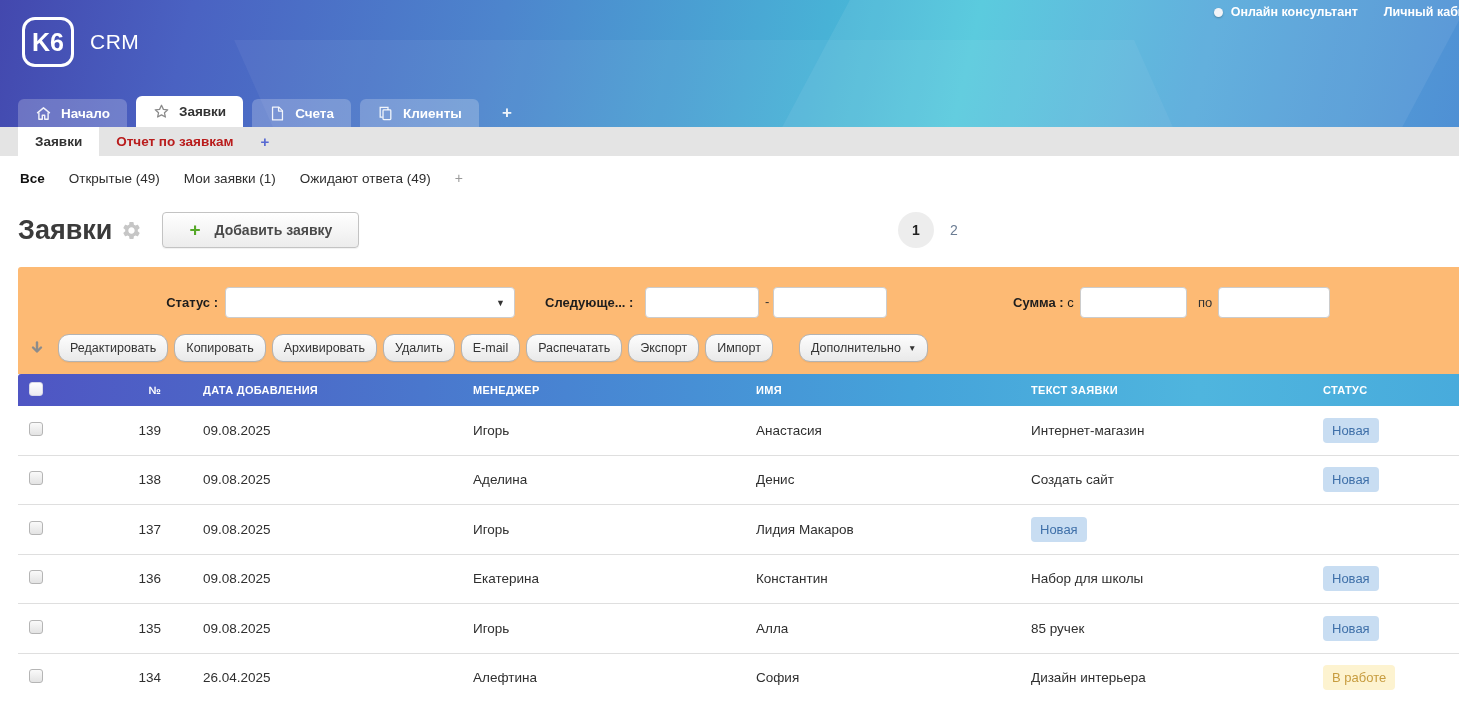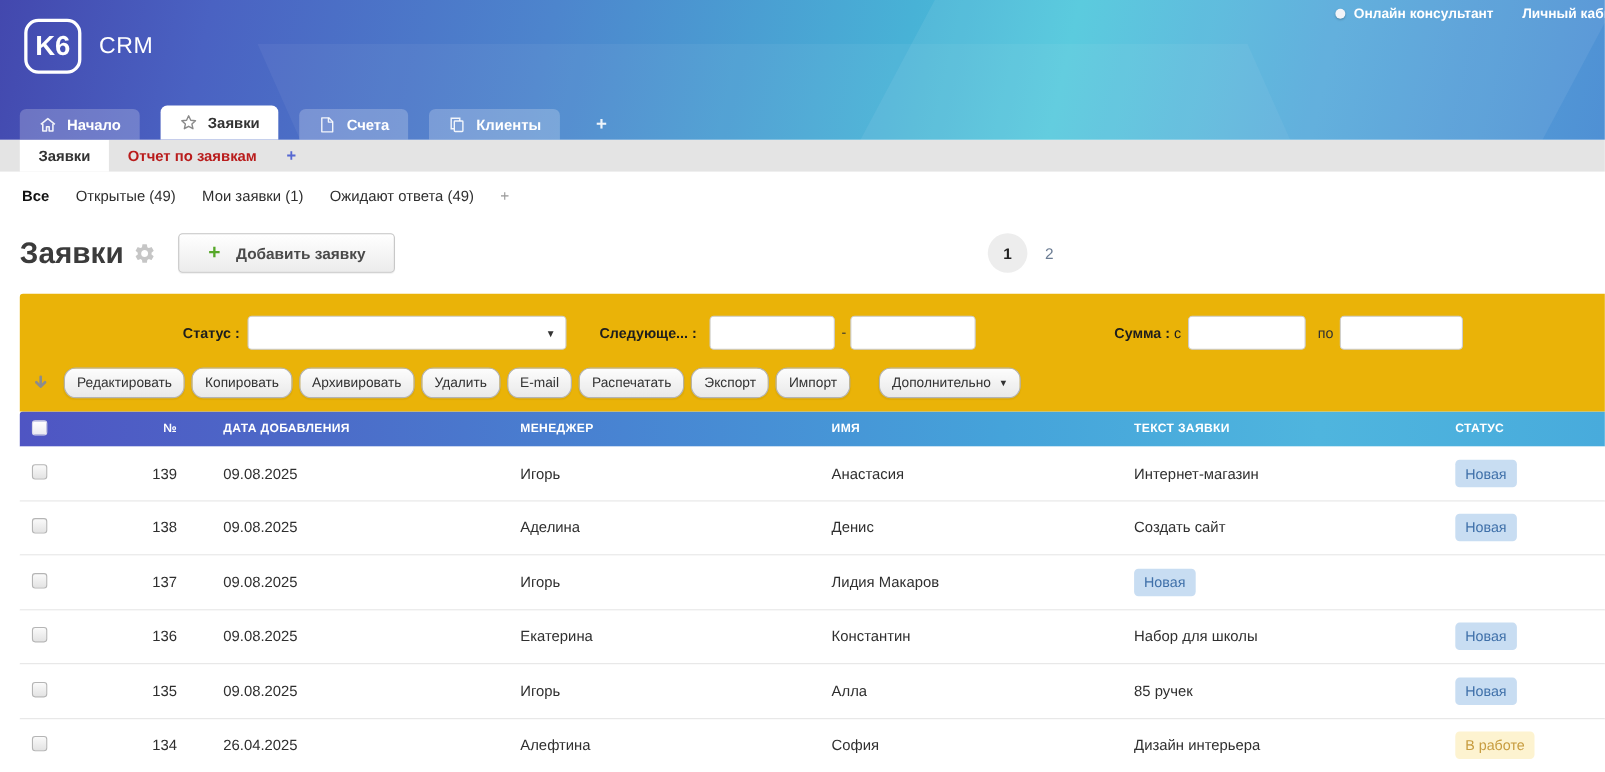--- a/index.html
+++ b/index.html
@@ -19,21 +19,21 @@
     border:3px solid #fff; border-radius:13px; color:#fff; font-size:25px; font-weight:bold; }
   .brand { color:#fff; font-size:21px; letter-spacing:0.5px; }
   .top-links { position:absolute; top:5px; right:-27px; display:flex; align-items:center; gap:26px; z-index:3; }
   .tlink { color:#fff; font-size:12.5px; font-weight:bold; display:flex; align-items:center; gap:8px; cursor:pointer; white-space:nowrap; }
   .dot { width:9px; height:9px; border-radius:50%; background:#f2f4f8; box-shadow:0 1px 2px rgba(0,0,0,.25); }
 
   
   .mtabs { position:absolute; left:18px; bottom:0; display:flex; align-items:flex-end; z-index:4; }
   .mtab { display:inline-flex; align-items:center; gap:9px; height:28px; padding:0 17px;
     border-radius:6px 6px 0 0; background:rgba(255,255,255,0.22); color:#fff;
-    font-weight:bold; font-size:13.5px; margin-right:19px; cursor:pointer; }
+    font-weight:bold; font-size:13.5px; margin-right:9px; cursor:pointer; }
   .mtab .tico { width:17px; height:17px; display:inline-flex; color:rgba(255,255,255,0.9); }
   .mtab .tico svg { width:17px; height:17px; }
   .mtab.active { background:#fff; color:#333; height:31px; }
   .mtab.active .tico { color:#8a8a8a; }
   .tab-add { color:rgba(255,255,255,0.9); font-size:17px; font-weight:bold; padding:0 14px 4px; cursor:pointer; }
 
   
   .subbar { height:29px; background:#e4e4e4; display:flex; align-items:stretch; padding-left:18px; }
   .stab { display:inline-flex; align-items:center; padding:0 17px; font-weight:bold; font-size:13.5px; cursor:pointer; }
   .stab.active { background:#fff; color:#333; }
@@ -56,21 +56,21 @@
     cursor:pointer; box-shadow:0 1px 1px rgba(0,0,0,.06); }
   .add-plus { font-size:19px; font-weight:bold; line-height:14px; }
   .add-label { font-size:14px; font-weight:bold; color:#4a4a4a; }
   .pager { position:absolute; left:898px; top:0; height:44px; display:flex; align-items:center; gap:16px; }
   .pcur { width:36px; height:36px; border-radius:50%; background:#ededed; display:flex; align-items:center;
     justify-content:center; font-size:14px; font-weight:bold; color:#222; cursor:pointer; }
   .plink { color:#6b7c93; font-size:14px; cursor:pointer; }
 
   
   .filter-panel { position:relative; margin:15px 0 0 18px; width:1441px; height:107px;
-    background:#eab308; border-radius:3px 0 0 0; }
+    background:#fdba74; border-radius:3px 0 0 0; }
   .flabel { position:absolute; font-size:13px; font-weight:bold; color:#1d1d1d; top:27px; line-height:18px; white-space:nowrap; }
   .fplain { font-weight:normal; }
   .fselect { position:absolute; left:207px; top:20px; width:290px; height:31px; background:#fff;
     border:1px solid #ccc; border-radius:4px; display:flex; align-items:center; justify-content:space-between;
     padding:0 9px; cursor:pointer; }
   .fselect .caret { font-size:9px; color:#333; }
   .finput { position:absolute; top:20px; height:31px; background:#fff; border:1px solid #ccc;
     border-radius:4px; padding:0 8px; font-size:13px; font-family:inherit; }
   .fdash { position:absolute; top:27px; font-size:13px; color:#333; }
 

